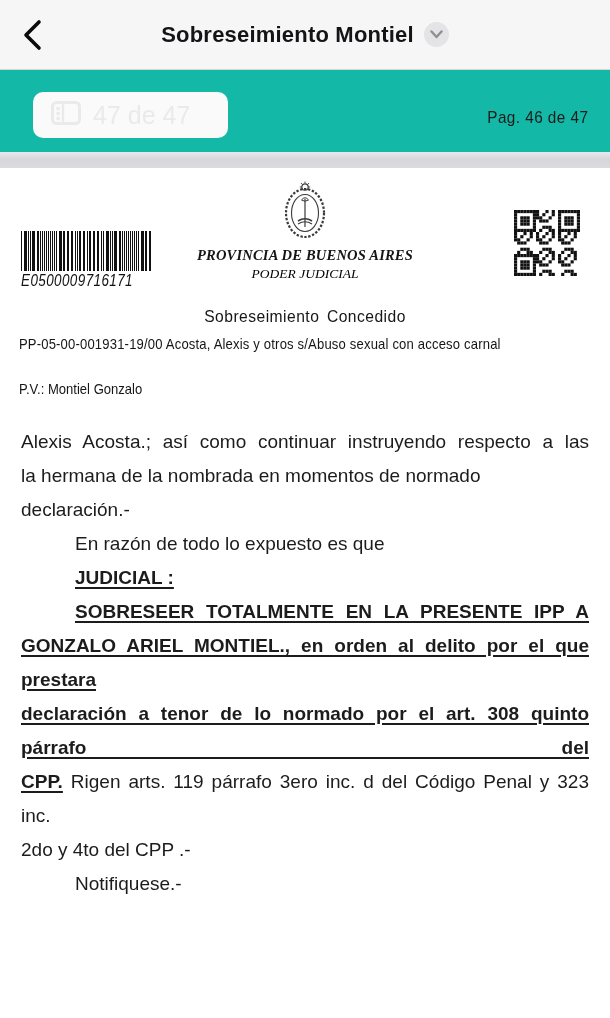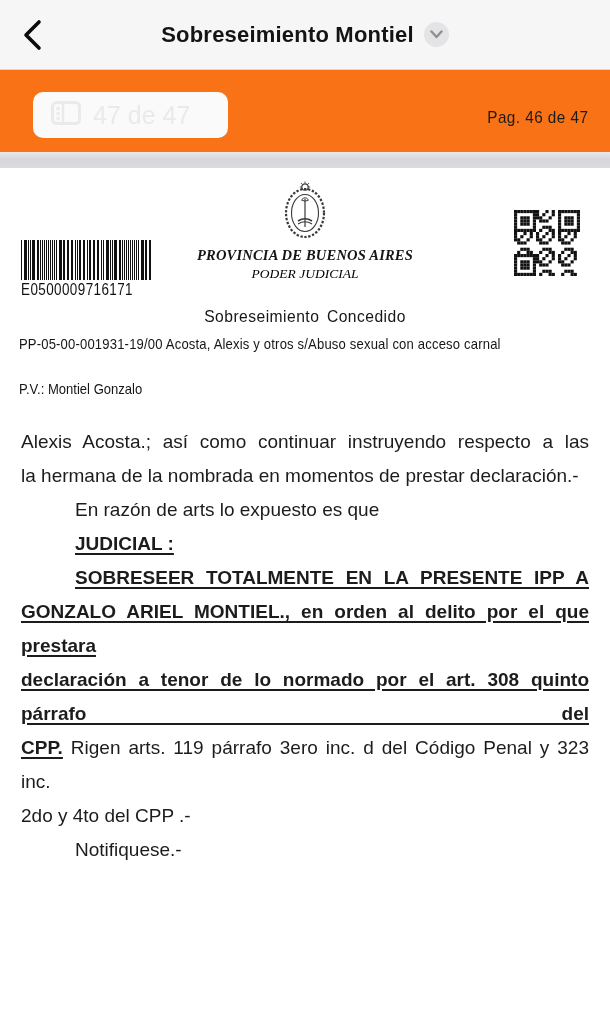--- a/index.html
+++ b/index.html
@@ -24,21 +24,21 @@
   .app-title {
     font-size:22px; font-weight:700; color:#141416; letter-spacing:0.2px;
   }
   .title-dropdown {
     width:25px; height:25px; border-radius:50%; background:#e4e4e7;
     display:flex; align-items:center; justify-content:center; cursor:pointer;
     border:none;
   }
 
   
-  .toolbar-row { position:relative; height:82px; background:#f97316; }
+  .toolbar-row { position:relative; height:82px; background:#14b8a6; }
   .page-pill {
     position:absolute; left:33px; top:22px; height:46px; min-width:195px;
     background:#fafafa; border-radius:10px;
     display:flex; align-items:center; gap:12px; padding:0 18px;
     color:#e9e9e9;
   }
   .page-pill-text { font-size:25px; font-weight:400; color:#eaeaea; }
   .page-label {
     position:absolute; right:22px; top:38px;
     font-size:17px; color:#1b1b1d;
@@ -49,21 +49,21 @@
   
   .page-gap {
     height:16px;
     background:linear-gradient(180deg,#e9e9ec 0%,#d7d7db 45%,#dbdbdf 100%);
   }
 
   
   .document { position:relative; background:#fff; height:850px; color:#1f1f1f; }
   .doc-header { position:relative; height:133px; }
 
-  .barcode-block { position:absolute; left:21px; top:72px; width:132px; }
+  .barcode-block { position:absolute; left:21px; top:63px; width:132px;font-style:italic; }
   .barcode-svg { display:block; width:130px; height:40px; }
   .barcode-text {
     font-size:16px; color:#111; margin-top:1px; white-space:nowrap;
     transform:scaleX(0.84); transform-origin:0 50%; letter-spacing:0.5px;
   }
 
   .seal-block {
     position:absolute; left:50%; transform:translateX(-50%); top:12px;
     text-align:center; width:320px;font-style:italic;
   }
@@ -444,22 +444,22 @@
           </svg>
       </div>
     </div>
 
     <div class="doc-title">Sobreseimiento Concedido</div>
     <div class="doc-case">PP-05-00-001931-19/00 Acosta, Alexis y otros s/Abuso sexual con acceso carnal</div>
     <div class="doc-pv">P.V.: Montiel Gonzalo</div>
 
     <div class="doc-body" id="doc-body">
         <div class="line justify"><span class="seg">Alexis Acosta.; así como continuar instruyendo respecto a las</span></div>
-        <div class="line"><span class="seg">la hermana de la nombrada en momentos de prestar declaración.-</span></div>
-        <div class="line indent"><span class="seg">En razón de arts lo expuesto es que</span></div>
+        <div class="line"><span class="seg">la hermana de la nombrada en momentos de normado declaración.-</span></div>
+        <div class="line indent"><span class="seg">En razón de todo lo expuesto es que</span></div>
         <div class="line indent"><span class="seg bold underline">JUDICIAL :</span></div>
         <div class="line justify indent"><span class="seg bold underline">SOBRESEER TOTALMENTE EN LA PRESENTE IPP A</span></div>
         <div class="line justify"><span class="seg bold underline">GONZALO ARIEL MONTIEL., en orden al delito por el que prestara</span></div>
         <div class="line justify"><span class="seg bold underline">declaración a tenor de lo normado por el art. 308 quinto párrafo del</span></div>
         <div class="line justify"><span class="seg bold underline">CPP.</span><span class="seg"> Rigen arts.  119  párrafo 3ero inc. d del Código Penal y 323 inc.</span></div>
         <div class="line"><span class="seg">2do y 4to del CPP .-</span></div>
         <div class="line indent"><span class="seg">Notifiquese.-</span></div>
       </div>
   </div>
 

